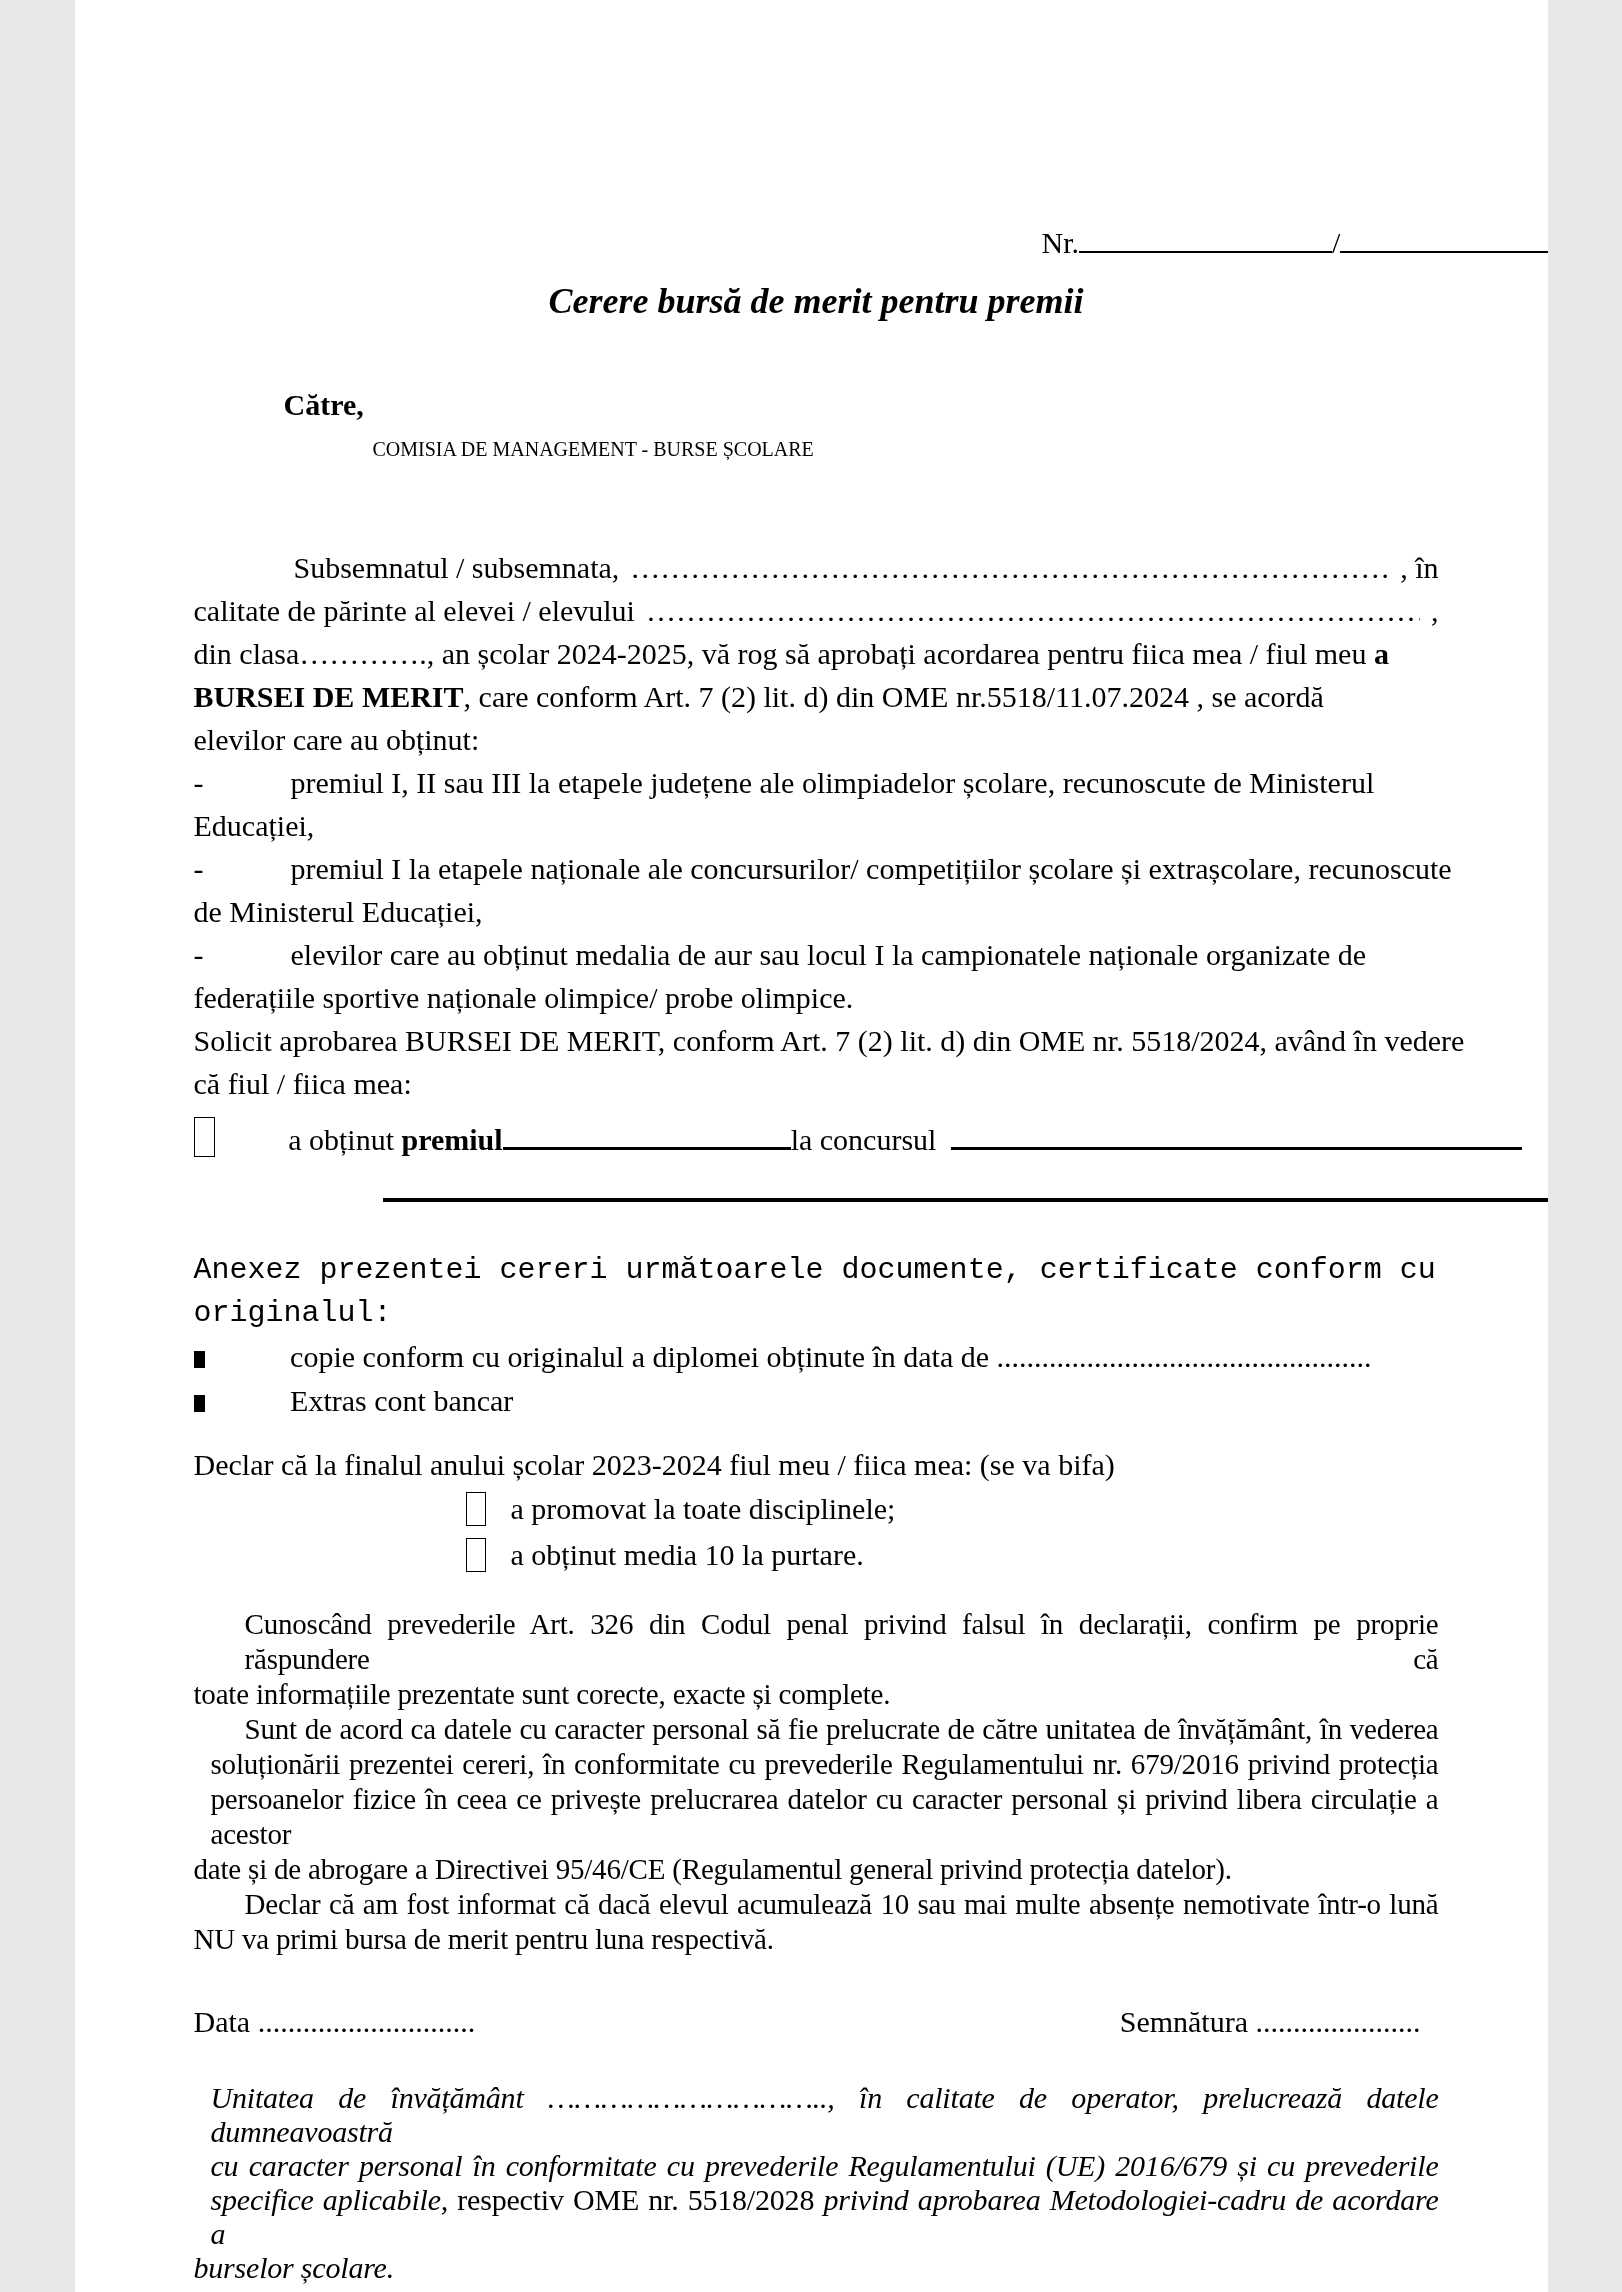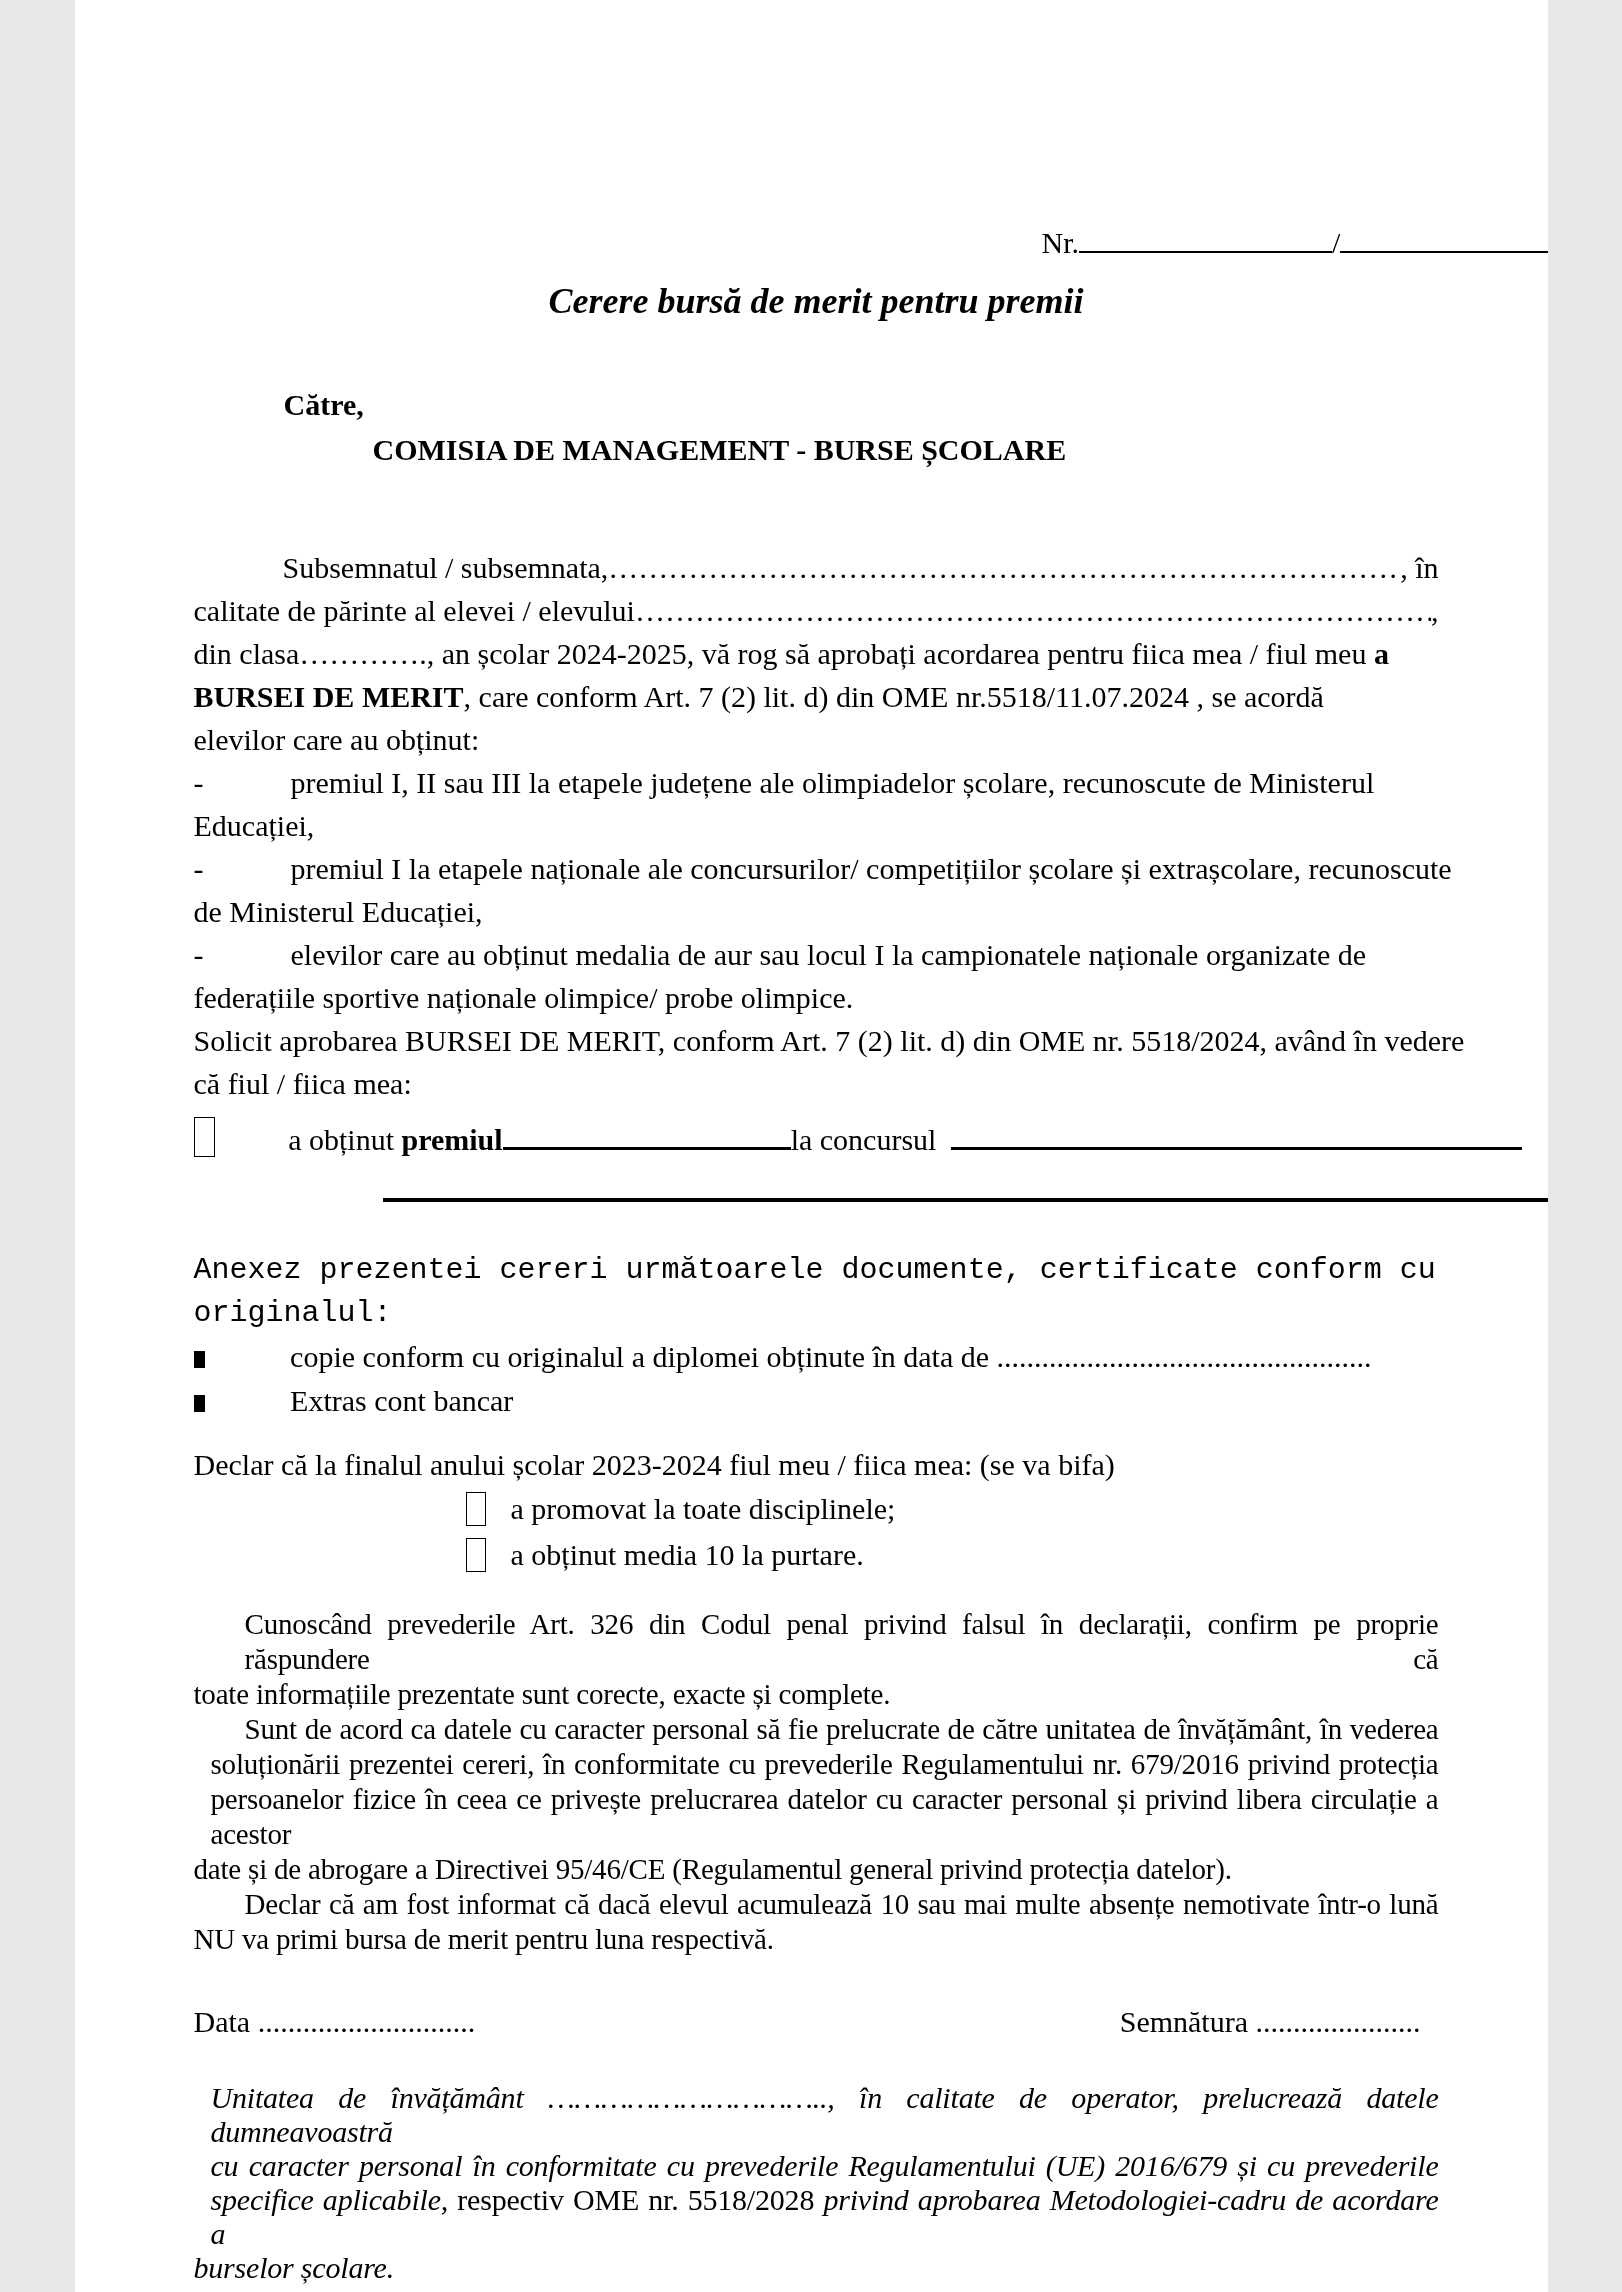--- a/index.html
+++ b/index.html
@@ -2,32 +2,32 @@
 <html style="font-size:14.3px"><head>
 <meta charset="utf-8">
 <style>
   html,body { margin:0; padding:0; background:#e8e8e8; }
   .page {
     position:relative; width:1473px; height:2293px; background:#ffffff;
     font-family:"Liberation Serif", serif; color:#000; overflow:hidden;
     margin:0 auto;
   }
   .content { padding:0 109px 0 119px; }
-  .line { white-space:nowrap; }
+  .line { white-space:nowrap;gap:11px; }
 
   
   .nr-row { margin:224px 0 0 848px; font-size:30px; line-height:36px; white-space:nowrap; }
   .blank { display:inline-block; border-bottom:2.7px solid #000; height:27px; vertical-align:baseline; }
   .nr-b1 { width:253px; }
   .nr-b2 { width:244px; }
 
   .title { margin-top:18px; text-align:center; font-weight:bold; font-style:italic; font-size:36px; line-height:45px; }
 
   .catre { margin:59px 0 0 90px; font-weight:bold; font-size:30px; line-height:43px; }
-  .comisia { margin:1.8px 0 0 179px; font-weight:bold; font-size:30px; line-height:43px; }
+  .comisia { margin:1.8px 0 0 179px; font-weight:normal; font-size:20px; line-height:43px; }
 
   .body1 { margin-top:75px; font-size:30px; line-height:43px; }
   .flexline { display:flex; align-items:baseline; }
   .indent { display:inline-block; width:89px; flex:0 0 89px; }
   .dotfill { flex:1 1 auto; overflow:hidden; white-space:nowrap; }
   .b { font-weight:bold; }
 
   .dashcell { display:inline-block; width:97px; }
 
   .award-row { margin-top:12.5px; font-size:30px; line-height:45px; white-space:nowrap; }

